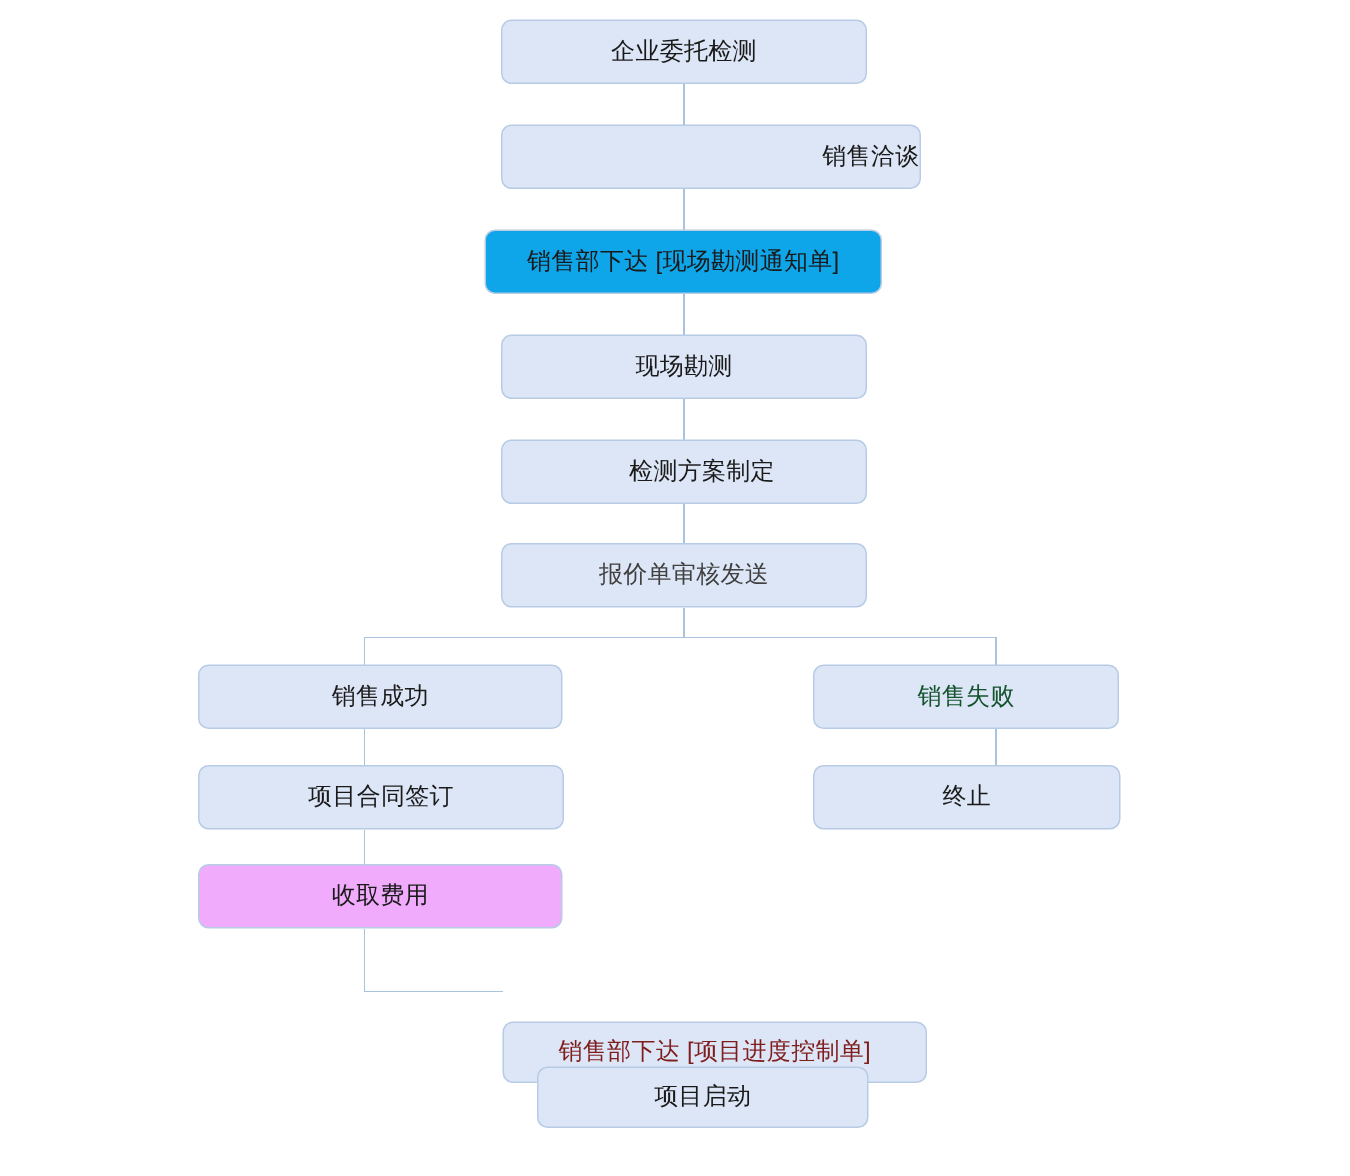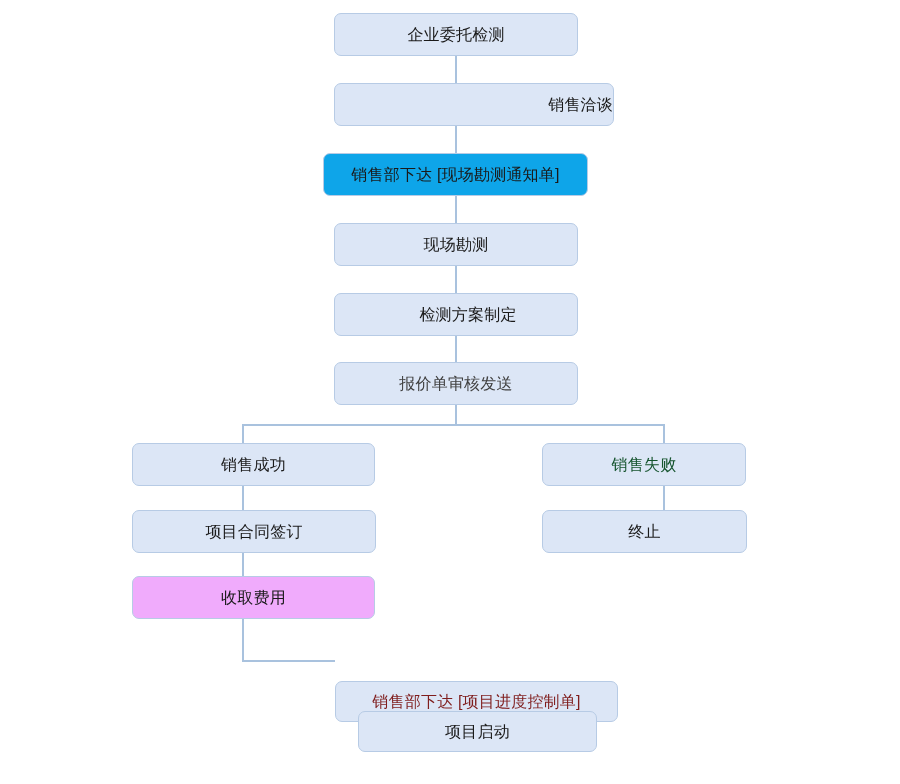--- a/index.html
+++ b/index.html
@@ -105,18 +105,18 @@
       </div>
       <div class="node" style="left: 542px; top: 510px; width: 205px; height: 43px; background: rgb(220, 230, 246); border-color: rgb(183, 203, 229); color: rgb(26, 26, 26);">
         <span class="node-label">终止</span>
       </div>
       <div class="node" style="left: 132px; top: 576px; width: 243px; height: 43px; background: #f0abfc; border-color: rgb(183, 203, 229); color: rgb(26, 26, 26);">
         <span class="node-label">收取费用</span>
       </div>
       <div class="node" style="left: 335px; top: 641px; width: 283px; height: 41px; background: rgb(220, 230, 246); border-color: rgb(183, 203, 229); color: #7f1d1d; margin-top: 40px;">
         <span class="node-label">销售部下达 [项目进度控制单]</span>
       </div>
-      <div class="node" style="left: 358px; top: 711px; width: 239px; height: 41px; background: rgb(220, 230, 246); border-color: rgb(183, 203, 229); color: rgb(26, 26, 26);">
+      <div class="node" style="left: 358px; top: 711px; width: 221px; height: 41px; background: rgb(220, 230, 246); border-color: rgb(183, 203, 229); color: rgb(26, 26, 26);">
         <span class="node-label">项目启动</span>
       </div>
     </div>
 
 </div>
 
 </body></html>

